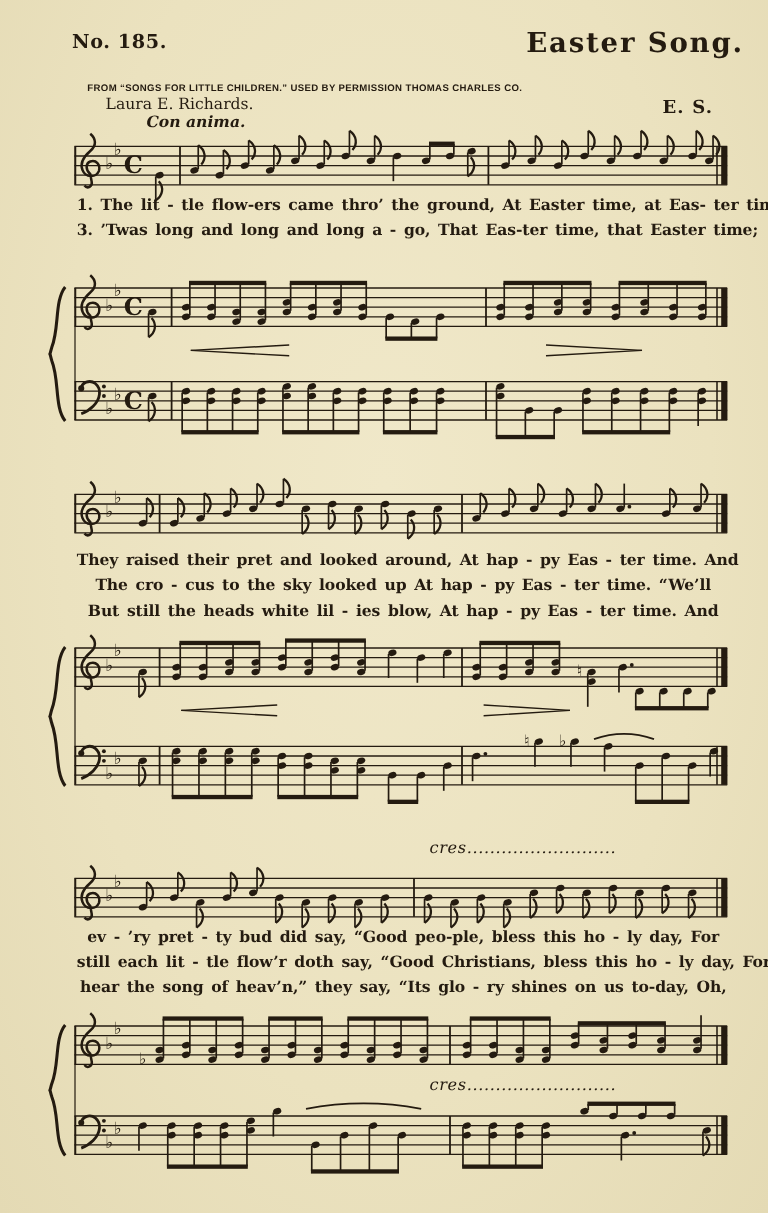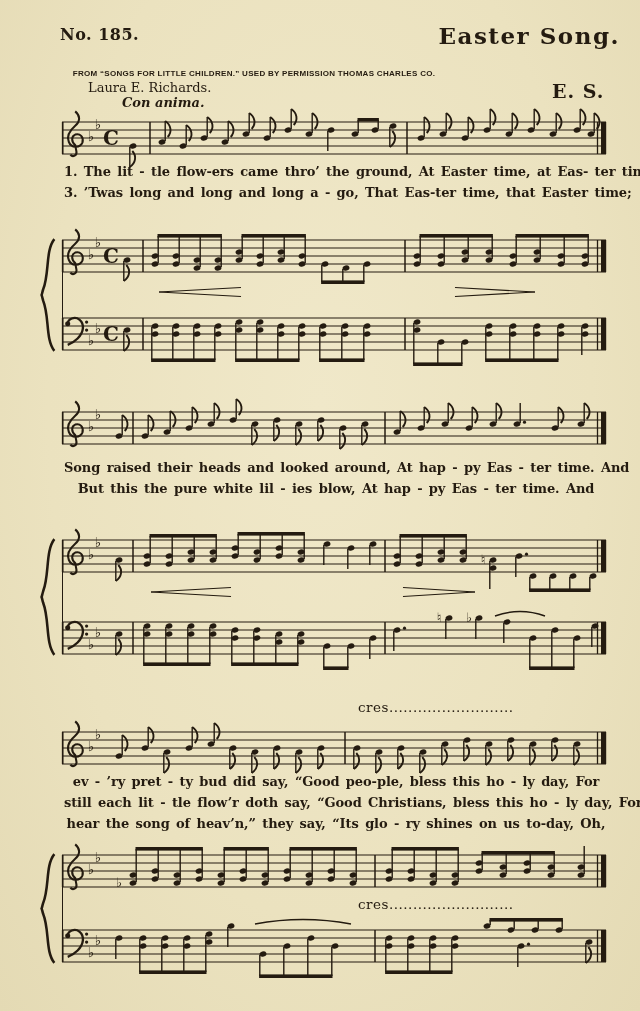--- a/index.html
+++ b/index.html
@@ -9,25 +9,25 @@
     background-image:radial-gradient(ellipse at 50% 40%, #f0e8c9 0%, #ebe2bf 60%, #e4dab4 100%);
     font-family:"DejaVu Serif","Liberation Serif",serif;
     color:#241b10;
   }
   .abs{position:absolute;}
   .no{left:60px;top:25px;font-size:16px;font-weight:bold;letter-spacing:.5px;}
   .title{left:60px;top:22px;width:560px;text-align:right;font-size:23px;font-weight:bold;letter-spacing:1.5px;}
   .source{left:0;top:69px;width:508px;text-align:center;font-size:8px;font-weight:bold;
     font-family:"Liberation Sans",sans-serif;letter-spacing:.3px;}
   .lyricist{left:88px;top:80px;font-size:13px;font-weight:normal;}
-  .composer{left:552px;top:80px;font-size:19px;font-weight:bold;letter-spacing:1px;}
+  .composer{left:552px;top:80px;font-size:15px;font-weight:bold;letter-spacing:1px;}
   .tempo{left:122px;top:95px;font-size:13px;font-weight:bold;font-style:italic;}
   .lyrics{left:64px;width:544px;text-align:center;font-size:13px;font-weight:bold;
     line-height:21px;white-space:nowrap;word-spacing:2px;letter-spacing:-.1px;}
-  .cres{font-size:13.5px;letter-spacing:.5px;}
+  .cres{font-size:13.5px;font-style:italic;letter-spacing:.5px;}
   svg.staff{position:absolute;left:55px;width:558px;height:84px;overflow:visible;}
   svg.brace{position:absolute;left:40px;width:17px;overflow:visible;}
   .conn{position:absolute;left:61.6px;width:1.6px;background:#241b10;}
 </style>
 </head>
 <body>
 
 <div class="page">
 
   <div class="abs no">No. 185.</div>
@@ -367,22 +367,23 @@
       <line x1="465.2" y1="35" x2="465.2" y2="15" stroke="#241b10" stroke-width="1.4"></line>
       <circle cx="469.5" cy="34.2" r="1.6" fill="#241b10"></circle>
       <ellipse cx="500" cy="40" rx="3.5" ry="2.6" fill="#241b10" transform="rotate(-18 500 40)"></ellipse>
       <line x1="503.2" y1="39" x2="503.2" y2="19" stroke="#241b10" stroke-width="1.4"></line>
       <path d="M503.2 19 C509.2 23 510.2 30 505.7 35" fill="none" stroke="#241b10" stroke-width="1.9"></path>
       <ellipse cx="526" cy="36" rx="3.5" ry="2.6" fill="#241b10" transform="rotate(-18 526 36)"></ellipse>
       <line x1="529.2" y1="35" x2="529.2" y2="15" stroke="#241b10" stroke-width="1.4"></line>
       <path d="M529.2 15 C535.2 19 536.2 26 531.7 31" fill="none" stroke="#241b10" stroke-width="1.9"></path>
     </svg>
   <div class="abs lyrics" style="top:457px">
-    <div>Song raised their heads and looked around, At hap - py Eas - ter time. And</div>
-    <div>But this the pure white lil - ies blow, At hap - py Eas - ter time. And</div>
+    <div>They raised their pret and looked around, At hap - py Eas - ter time. And</div>
+    <div>The cro - cus to the sky looked up At hap - py Eas - ter time. “We’ll</div>
+    <div>But still the heads white lil - ies blow, At hap - py Eas - ter time. And</div>
   </div>
   <svg class="brace" style="top:538px;height:118px" viewBox="0 0 16 100" preserveAspectRatio="none">
     <path d="M13.5 1 C5 11 9 31 3 45 C2 48 2 49 1.5 50 C2 51 2 52 3 55 C9 69 5 89 13.5 99" fill="none" stroke="#241b10" stroke-width="2.4"></path>
   </svg>
   <svg class="staff" style="top:516px">
       <line x1="7" y1="24" x2="551" y2="24" stroke="#241b10" stroke-width="1.1"></line>
       <line x1="7" y1="32" x2="551" y2="32" stroke="#241b10" stroke-width="1.1"></line>
       <line x1="7" y1="40" x2="551" y2="40" stroke="#241b10" stroke-width="1.1"></line>
       <line x1="7" y1="48" x2="551" y2="48" stroke="#241b10" stroke-width="1.1"></line>
       <line x1="7" y1="56" x2="551" y2="56" stroke="#241b10" stroke-width="1.1"></line>

